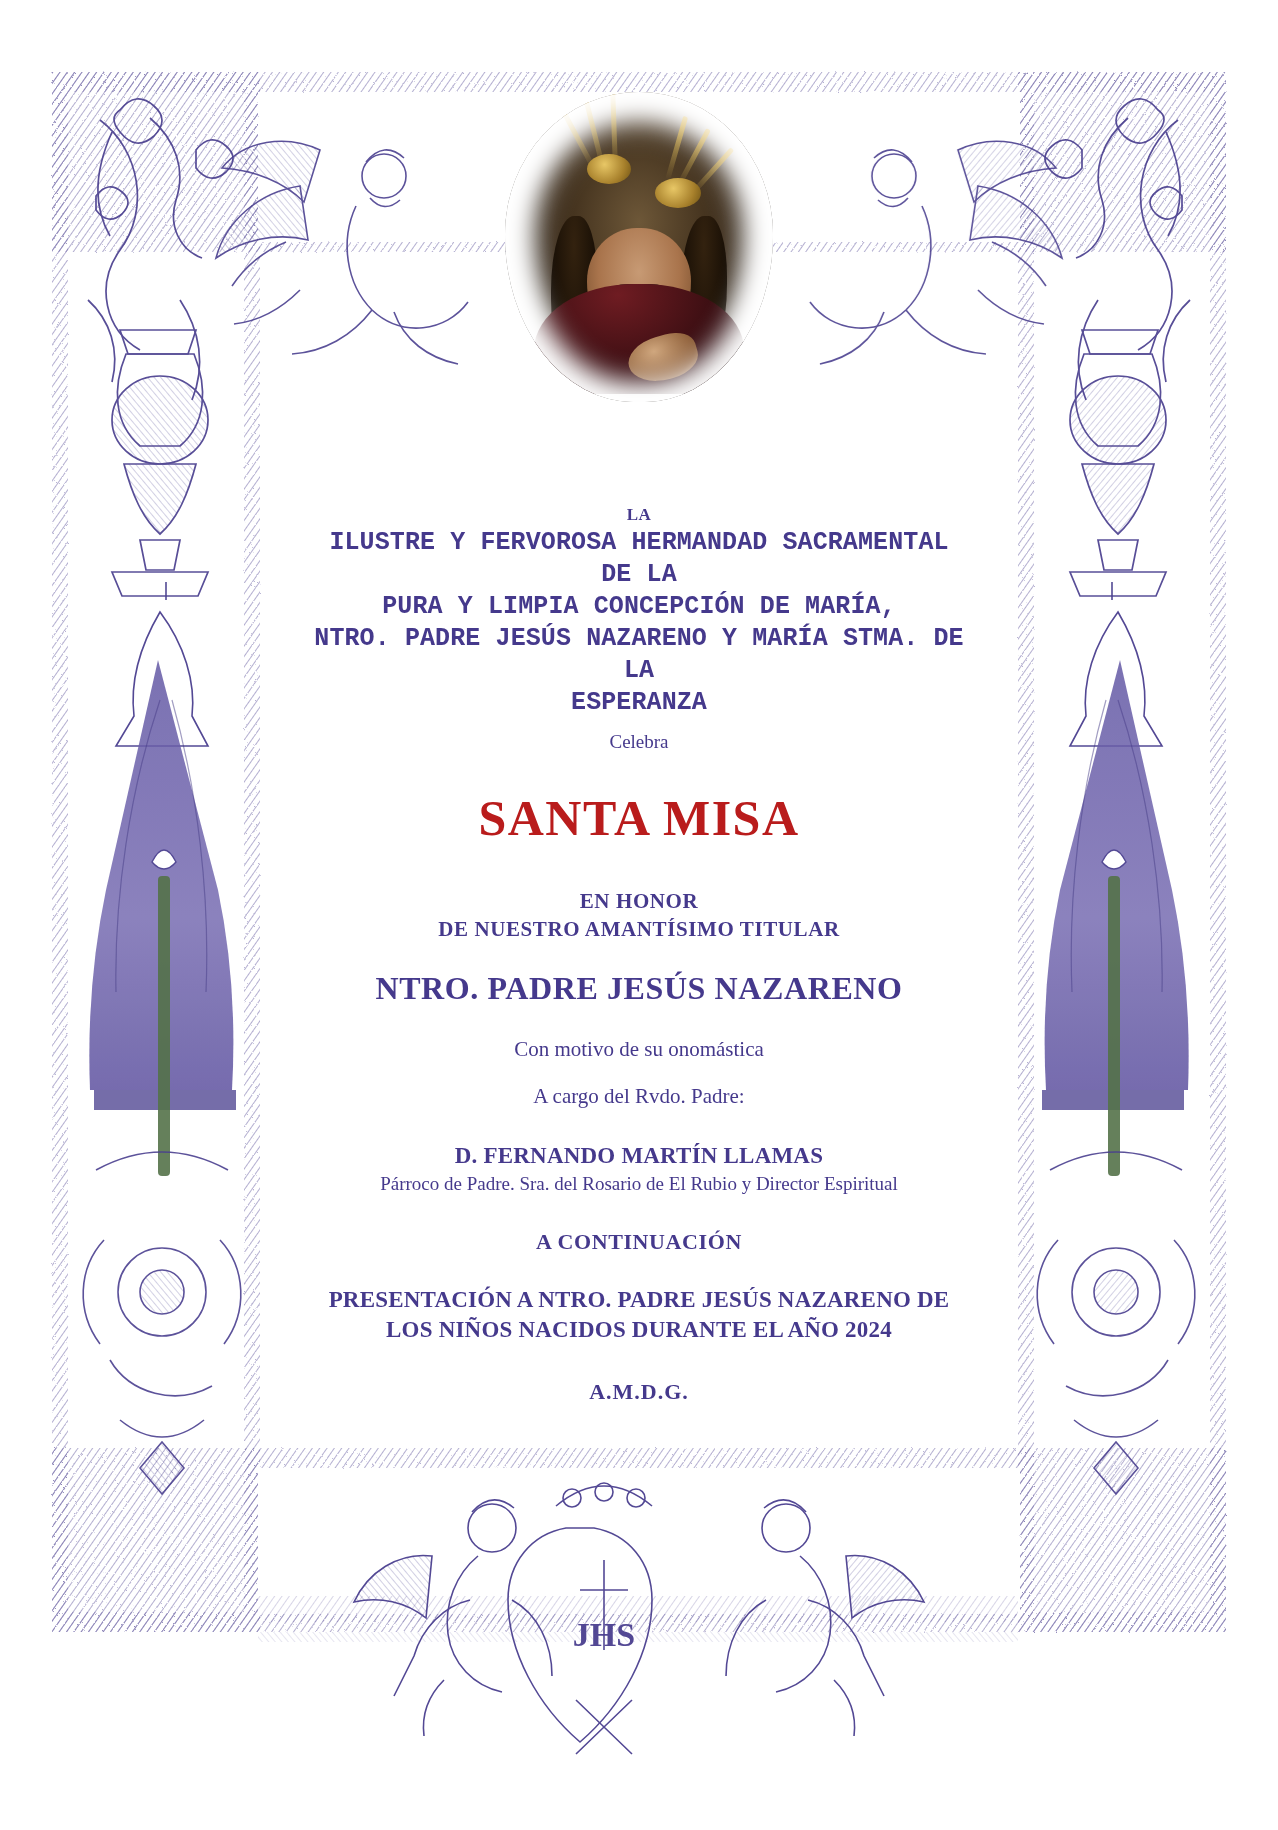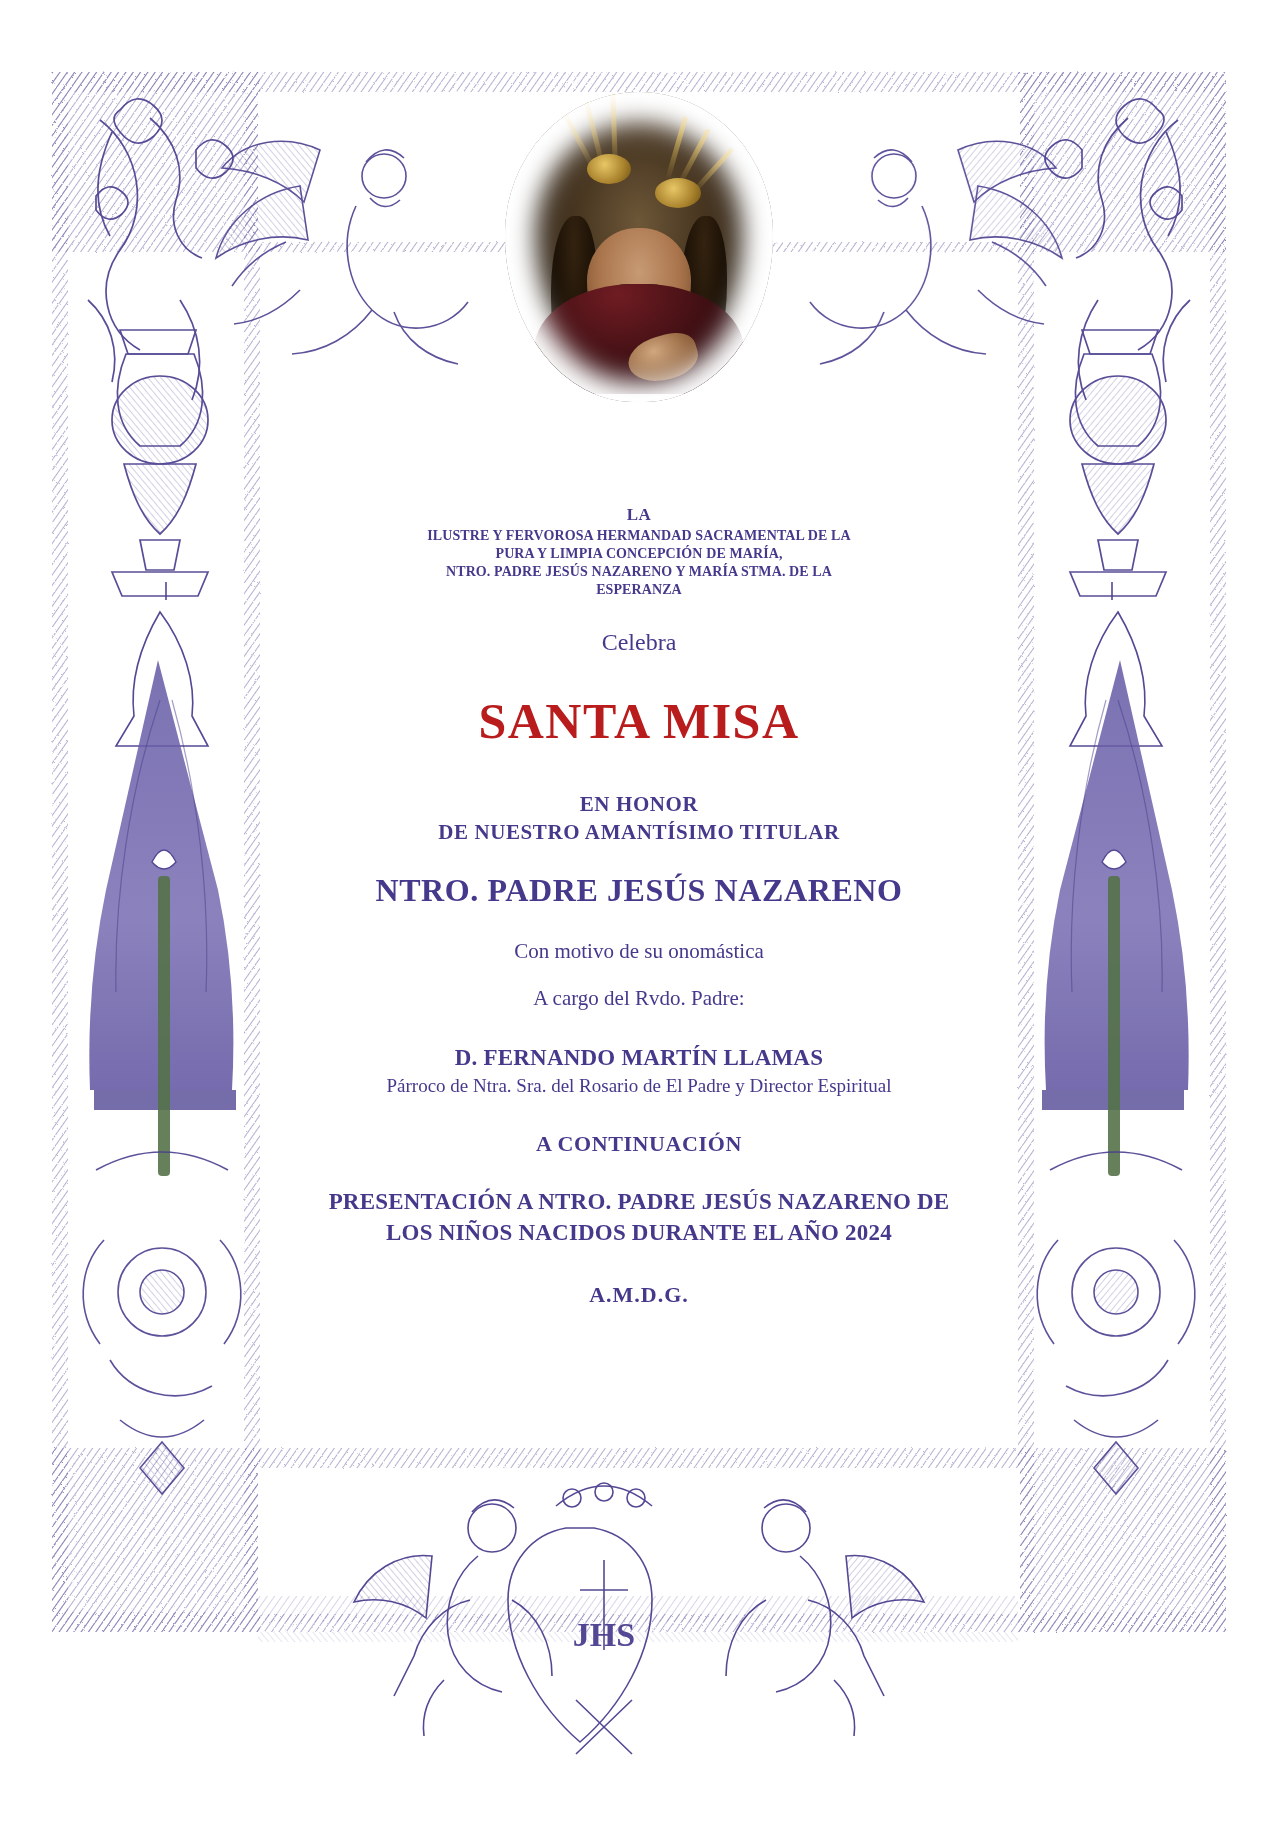--- a/index.html
+++ b/index.html
@@ -124,28 +124,29 @@
     text-align: center;
     color: #45398c;
   }
   .t-la {
     font-size: 17px;
     letter-spacing: .4px;
     font-weight: bold;
     margin-bottom: 2px;
   }
   .t-hermandad {
-    font-size: 14px;
+    font-size: 25px;
     font-weight: bold;
     line-height: 1.28;
     letter-spacing: .1px;
+    font-family: Liberation Mono, monospace;
   }
   .t-celebra {
-    font-size: 24px;
-    margin-top: 30px;
+    font-size: 19px;
+    margin-top: 12px;
   }
   .t-santamisa {
     font-size: 50px;
     font-weight: bold;
     letter-spacing: 1.5px;
     margin-top: 36px;
     color: #b91c1c;
   }
   .t-enhonor {
     font-size: 21px;
@@ -425,21 +426,21 @@
       <div>DE NUESTRO AMANTÍSIMO TITULAR</div>
     </div>
 
     <div class="t-titular">NTRO. PADRE JESÚS NAZARENO</div>
 
     <div class="t-onomastica">Con motivo de su onomástica</div>
 
     <div class="t-acargo">A cargo del Rvdo. Padre:</div>
 
     <div class="t-padre">D. FERNANDO MARTÍN LLAMAS</div>
-    <div class="t-parroco">Párroco de Ntra. Sra. del Rosario de El Padre y Director Espiritual</div>
+    <div class="t-parroco">Párroco de Padre. Sra. del Rosario de El Rubio y Director Espiritual</div>
 
 
     <div class="t-continuacion">A CONTINUACIÓN</div>
 
     <div class="t-presentacion">
       <div>PRESENTACIÓN A NTRO. PADRE JESÚS NAZARENO DE</div>
       <div>LOS NIÑOS NACIDOS DURANTE EL AÑO 2024</div>
     </div>
 
     <div class="t-amdg">A.M.D.G.</div>

